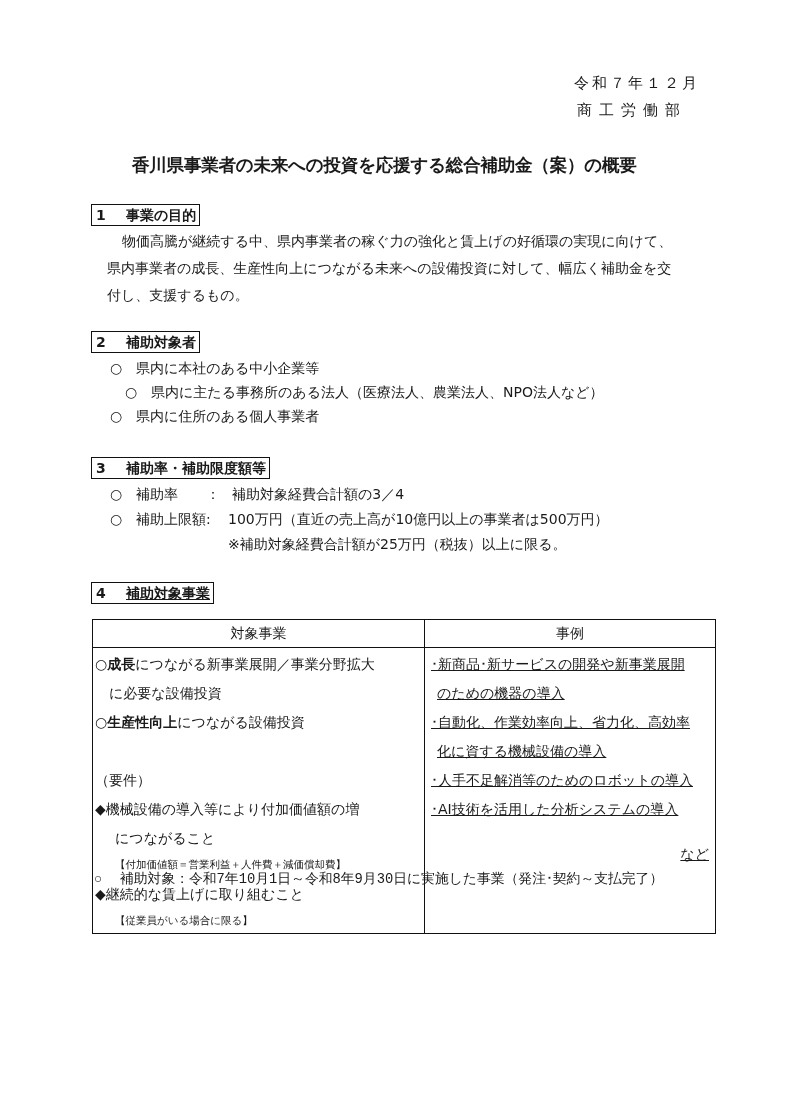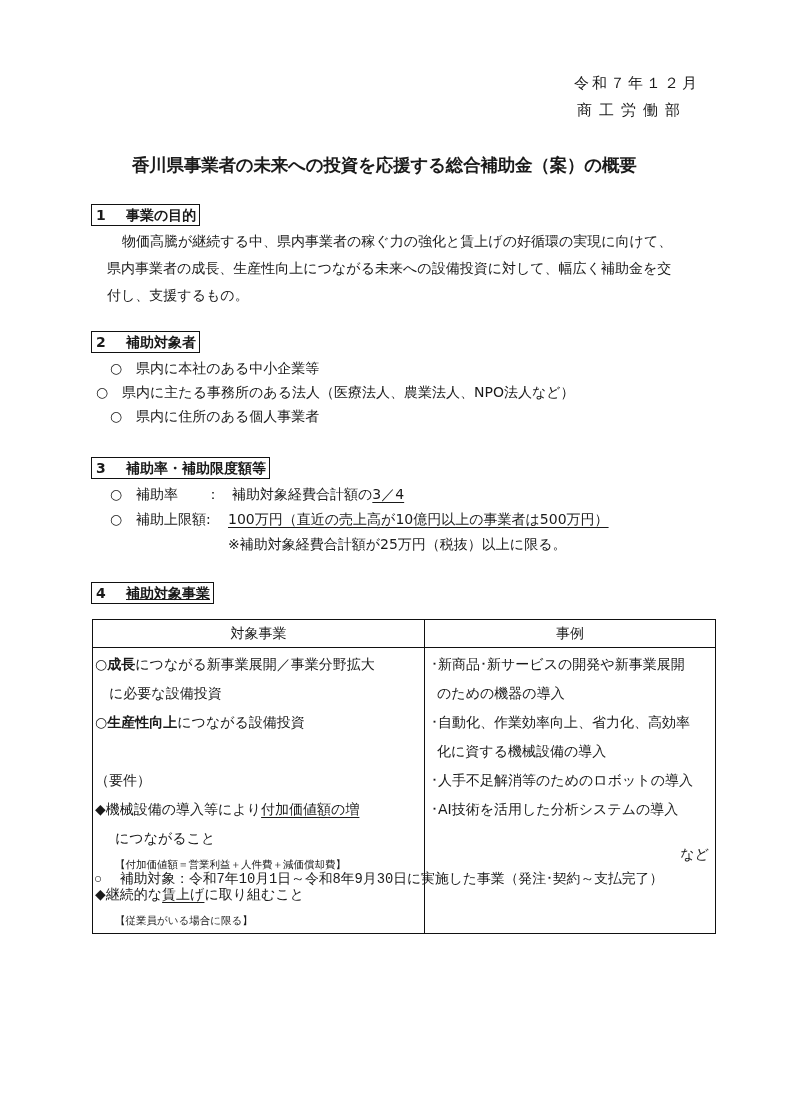--- a/index.html
+++ b/index.html
@@ -6,26 +6,26 @@
   body { width:785px; height:1112px; position:relative; overflow:hidden;
          font-family: "DejaVu Sans", "Liberation Sans", sans-serif; color:#1a1a1a; }
   .abs { position:absolute; white-space:nowrap; }
   .date { left:574px; top:74px; font-size:15px; letter-spacing:3px; }
   .dept { left:577px; top:101px; font-size:15px; letter-spacing:7px; }
   .title { left:132px; top:153px; font-size:17.5px; font-weight:bold; letter-spacing:-0.2px; }
   .heading { border:1.3px solid #111; font-weight:bold; font-size:14px; padding:1px 3px 1px 4px; line-height:18px; }
   .heading .num { display:inline-block; width:30px; }
   .body-text { font-size:14px; line-height:27px; }
   .circ { display:inline-block; width:26px; }
-  .u { text-decoration:underline; text-underline-offset:3px; }
+  .u { text-underline-offset:3px; }
   table.t { position:absolute; left:92px; top:619px; width:624px; border-collapse:collapse; font-size:14px; }
   table.t td, table.t th { border:1.3px solid #111; vertical-align:top; }
   table.t th { font-weight:normal; height:25px; text-align:center; vertical-align:middle; }
   .cell-l { width:329px; padding:2px 0 0 2px; }
-  .cell-r { padding:2px 0 0 6px; }
+  .cell-r { padding:2px 0 0 6px;text-decoration:underline; }
   .line { line-height:29px; font-size:14px; height:29px; }
   .small { font-size:10.5px; line-height:23px; height:27px; padding-left:20px; }
   .b { font-weight:bold; }
   .ind { padding-left:14px; }
   .ind2 { padding-left:20px; }
   .ind-r { padding-left:6px; }
 </style>
 </head>
 <body>
 
@@ -40,21 +40,21 @@
 <div class="abs body-text" style="left:122px; top:228px;">物価高騰が継続する中、県内事業者の稼ぐ力の強化と賃上げの好循環の実現に向けて、</div>
 <div class="abs body-text" style="left:107px; top:255px;">県内事業者の成長、生産性向上につながる未来への設備投資に対して、幅広く補助金を交</div>
 <div class="abs body-text" style="left:107px; top:282px;">付し、支援するもの。</div>
 
 <div class="abs heading" style="left:91px; top:331px;">
   <span class="num">2</span><span>補助対象者</span>
 </div>
 <div class="abs body-text" style="left:110px; top:355px;">
   <span class="circ">○</span><span>県内に本社のある中小企業等</span>
 </div>
-<div class="abs body-text" style="left:96px; top:379px;">
+<div class="abs body-text" style="left:125px; top:379px;">
   <span class="circ">○</span><span>県内に主たる事務所のある法人（医療法人、農業法人、NPO法人など）</span>
 </div>
 <div class="abs body-text" style="left:110px; top:403px;">
   <span class="circ">○</span><span>県内に住所のある個人事業者</span>
 </div>
 
 <div class="abs heading" style="left:91px; top:457px;">
   <span class="num">3</span><span>補助率・補助限度額等</span>
 </div>
 <div class="abs body-text" style="left:110px; top:481px;">

